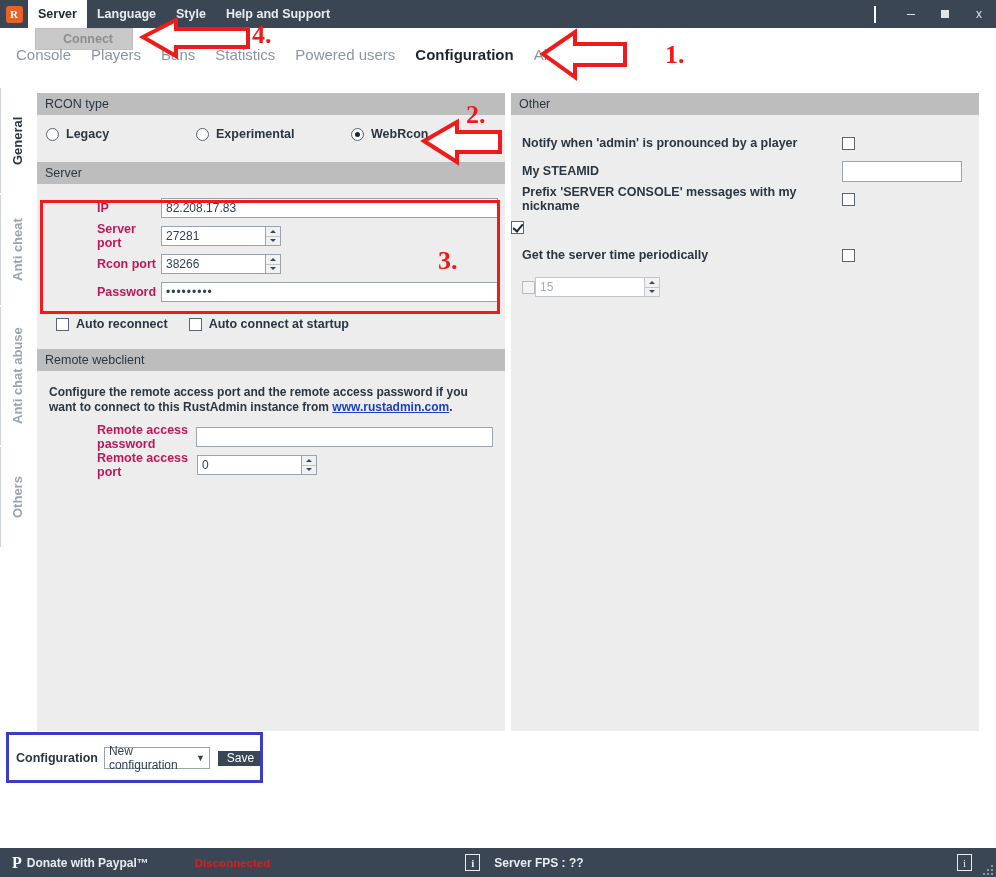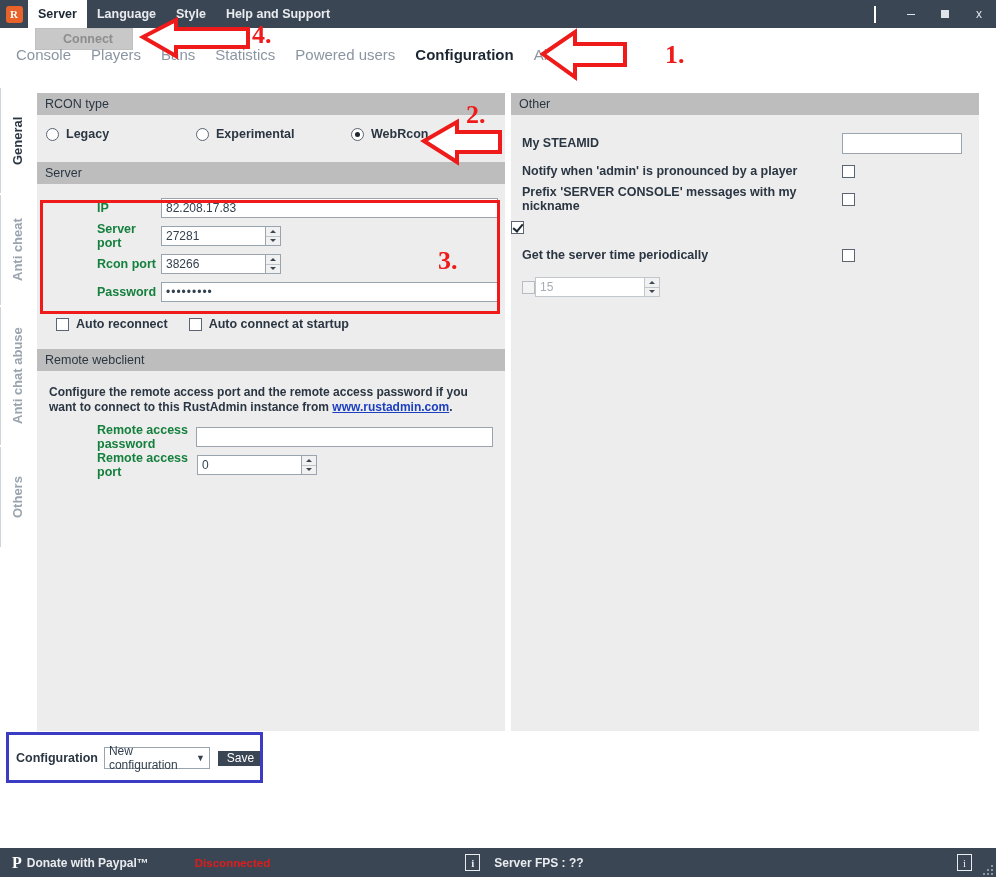--- a/index.html
+++ b/index.html
@@ -105,21 +105,21 @@
     width: 13px; height: 13px; border: 1px solid #5a6472; border-radius: 50%;
     background: #fff; margin-right: 7px; position: relative; flex: none;
   }
   .radio.on::after {
     content: ""; position: absolute; left: 3px; top: 3px; width: 5px; height: 5px;
     border-radius: 50%; background: #1c2733;
   }
   .radio-opt span { font-size: 12.5px; font-weight: bold; color: #2b3643; }
 
   .frow { display: flex; align-items: center; height: 28px; }
-  .flabel { font-size: 12.5px; font-weight: bold; color: #15803d; padding-left: 48px; }
+  .flabel { font-size: 12.5px; font-weight: bold; color: #be185d; padding-left: 48px; }
   .finput {
     background: #ffffff; border: 1px solid #9aa4af; height: 20px;
     display: flex; align-items: center; padding: 0 4px;
     font-size: 12px; color: #33414f;
   }
   .spin {
     width: 15px; height: 20px; border: 1px solid #9aa4af; border-left: none;
     background: #f1f1f1; display: flex; flex-direction: column;
   }
   .spin div {
@@ -342,27 +342,27 @@
           </div>
         </div>
       </div>
     </div>
 
     <div class="panel-right">
       <div class="grp-header">Other</div>
       <div class="grp-body" style="padding-top:14px">
 
         <div class="frow">
+          <div class="other-label" style="width:320px;margin-left:11px">Notify when 'admin' is pronounced by a player</div>
+          <span class="cbox"></span>
+        </div>
+
+        <div class="frow">
           <div class="other-label" style="width:320px;margin-left:11px">My STEAMID</div>
           <div class="finput" style="width:120px;height:21px"></div>
-        </div>
-
-        <div class="frow">
-          <div class="other-label" style="width:320px;margin-left:11px">Notify when 'admin' is pronounced by a player</div>
-          <span class="cbox"></span>
         </div>
 
         <div class="frow">
           <div class="other-label" style="width:320px;margin-left:11px">Prefix 'SERVER CONSOLE' messages with my nickname</div>
           <span class="cbox"></span>
         </div>
 
         <div class="frow">
           <span class="cbox on"></span>
         </div>

